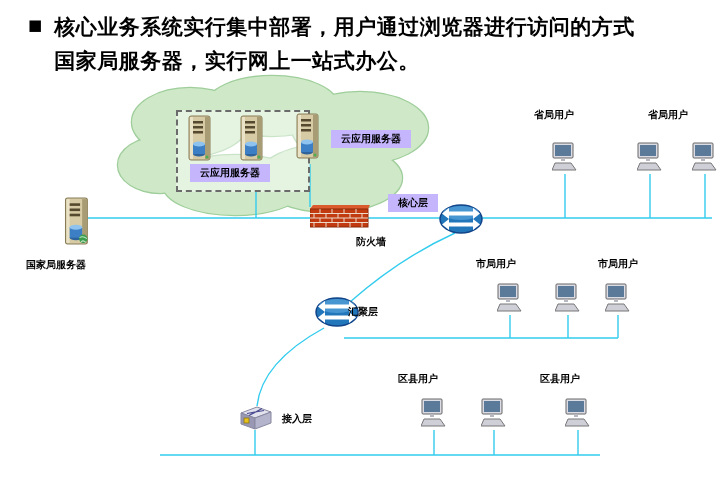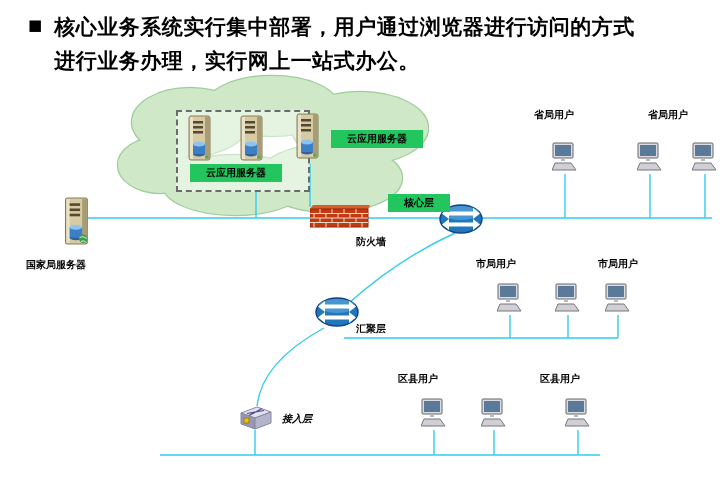--- a/index.html
+++ b/index.html
@@ -8,38 +8,38 @@
     font-family:"DejaVu Sans","Liberation Sans",sans-serif; overflow:hidden;
   }
   .abs { position:absolute; }
   .bullet-block { display:flex; align-items:flex-start; }
   .bullet-marker { font-size:15px; line-height:15px; margin:8px 12px 0 0; color:#000; }
   .bullet-lines { font-size:21px; font-weight:bold; color:#000; line-height:34px; letter-spacing:0.5px; }
   .node-label {
     position:absolute; font-weight:bold; font-size:10px; color:#000;
     white-space:nowrap; line-height:18px;
   }
-  .bg-white { background:#22c55e; padding:0 16px; }
+  .bg-white { background:#c4b5fd; padding:0 10px; }
   .dashed-box {
     position:absolute; border:2px dashed #6b6b6b;
     background:rgba(255,255,255,0.45);
   }
   .icon { position:absolute; }
   svg { display:block; }
 </style>
 </head>
 <body>
 
 <div class="stage">
 
   <div class="abs bullet-block" style="left:28px; top:10px; width:690px;">
     <span class="bullet-marker">■</span>
     <div class="bullet-lines">
       <div>核心业务系统实行集中部署，用户通过浏览器进行访问的方式</div>
-      <div>进行业务办理，实行网上一站式办公。</div>
+      <div>国家局服务器，实行网上一站式办公。</div>
     </div>
   </div>
 
   <svg class="abs" style="left:0; top:0;" width="724" height="486" viewBox="0 0 724 486">
 
     <g stroke="#9fce9b" stroke-width="2.5" fill="#cfe9c8">
       <ellipse cx="190" cy="122" rx="58" ry="34"></ellipse>
       <ellipse cx="272" cy="106" rx="66" ry="30"></ellipse>
       <ellipse cx="360" cy="128" rx="68" ry="36"></ellipse>
       <ellipse cx="330" cy="178" rx="72" ry="34"></ellipse>
@@ -263,22 +263,22 @@
       <rect x="9" y="16" width="4" height="3" fill="#b8b8c0"></rect>
       <polygon points="3,21 19,21 24,28 0,28" fill="#cfcfd8" stroke="#777"></polygon>
     </svg>
   </div>
 
   <div class="node-label bg-white" style="left:190px; top:164px;">云应用服务器</div>
   <div class="node-label bg-white" style="left:331px; top:130px;">云应用服务器</div>
   <div class="node-label" style="left:26px; top:256px;">国家局服务器</div>
   <div class="node-label" style="left:332px; top:233px;margin-left:24px;">防火墙</div>
   <div class="node-label bg-white" style="left:388px; top:194px;">核心层</div>
-  <div class="node-label" style="left:356px; top:303px;margin-top:17px;">汇聚层</div>
-  <div class="node-label" style="left:282px; top:410px;font-style:italic;">接入层</div>
+  <div class="node-label" style="left:348px; top:303px;">汇聚层</div>
+  <div class="node-label" style="left:282px; top:410px;">接入层</div>
 
   <div class="node-label" style="left:534px; top:106px;">省局用户</div>
   <div class="node-label" style="left:648px; top:106px;">省局用户</div>
   <div class="node-label" style="left:476px; top:255px;">市局用户</div>
   <div class="node-label" style="left:598px; top:255px;">市局用户</div>
   <div class="node-label" style="left:398px; top:370px;">区县用户</div>
   <div class="node-label" style="left:540px; top:370px;">区县用户</div>
 
 </div>
 

